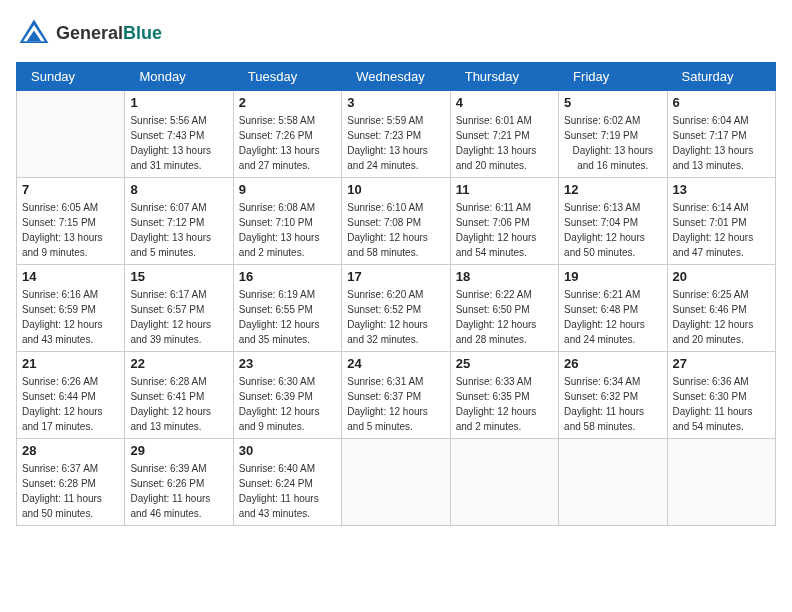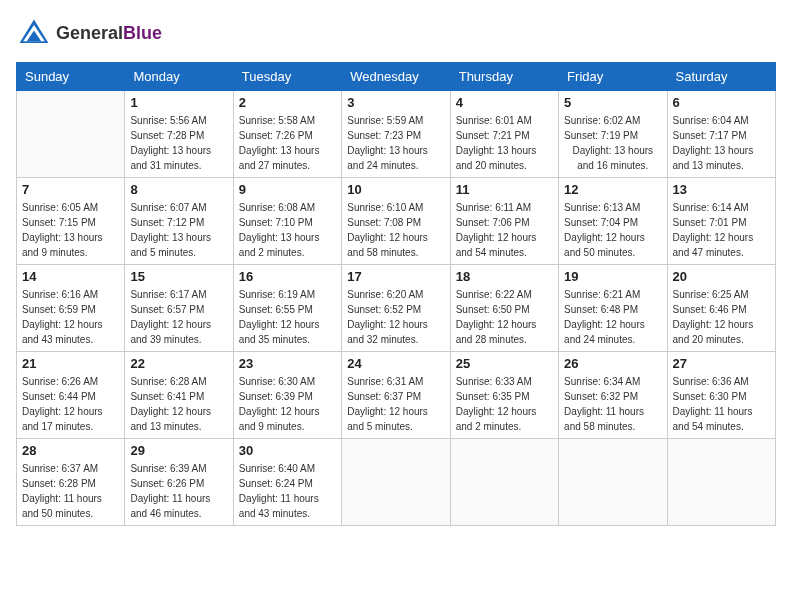--- a/index.html
+++ b/index.html
@@ -22,21 +22,21 @@
       gap: 4px;
     }
     .logo-text {
       display: flex;
       flex-direction: row;
       font-size: 18px;
       font-weight: bold;
       line-height: 1.1;
     }
     .logo-general { color: #333; }
-    .logo-blue { color: #701a75; }
+    .logo-blue { color: #0f766e; }
     .logo-icon {
       width: 36px;
       height: 36px;
     }
     .title-block {
       text-align: right;
     }
     .month-title {
       font-size: 32px;
       color: #333;
@@ -48,21 +48,21 @@
     }
     .calendar {
       width: 100%;
       border-collapse: collapse;
       font-size: 11px;
     }
     .calendar th {
       background: #1a6bbf;
       color: #fff;
       text-align: left;
-      padding: 6px 8px;
+      padding: 6px 14px;
       font-size: 13px;
       font-weight: normal;
       border: 1px solid #1a6bbf;
     }
     .calendar td {
       border: 1px solid #ccc;
       vertical-align: top;
       padding: 4px 5px;
       width: 108px;
       min-height: 80px;
@@ -115,21 +115,21 @@
         <th>Saturday</th>
       </tr>
   </thead>
   <tbody id="calendar-body">
   <tr>
         <td class="empty"></td>
         <td>
           <div class="day-number">1</div>
           <div class="day-info">
             <div>Sunrise: 5:56 AM</div>
-            <div>Sunset: 7:28 PM</div>
+            <div>Sunset: 7:43 PM</div>
             <div style="white-space: normal;">Daylight: 13 hours and 31 minutes.</div>
           </div>
         </td>
         <td>
           <div class="day-number">2</div>
           <div class="day-info">
             <div>Sunrise: 5:58 AM</div>
             <div>Sunset: 7:26 PM</div>
             <div style="white-space: normal;">Daylight: 13 hours and 27 minutes.</div>
           </div>

